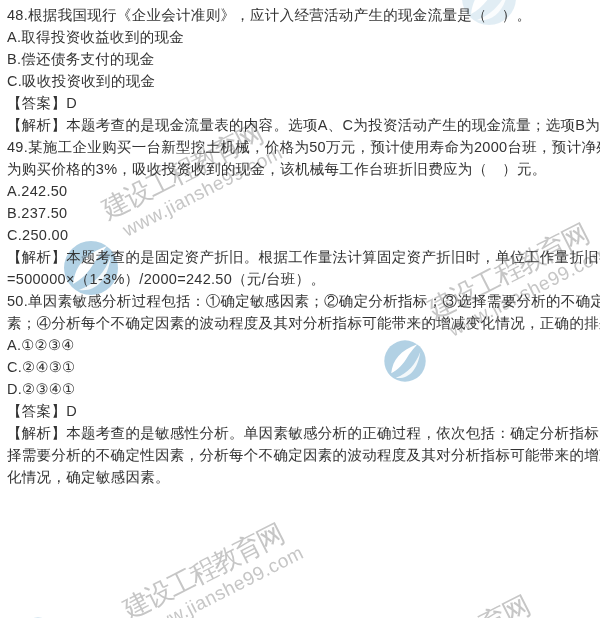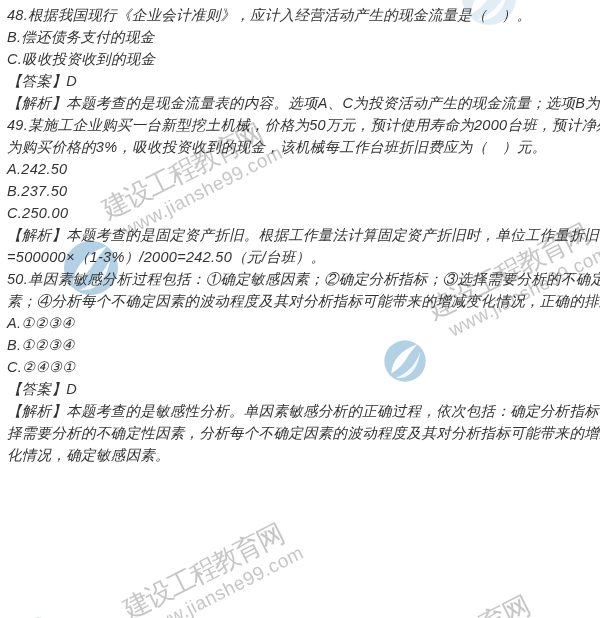--- a/index.html
+++ b/index.html
@@ -28,21 +28,21 @@
     position:relative;z-index:2;
     padding:4px 6px 0 7px;
   }
   .line{
     font-size:14.5px;
     line-height:22px;
     color:#333333;
     letter-spacing:0.3px;
     white-space:nowrap;
   }
-  section{margin:0;padding:0;font-style:italic;}
+  section{margin:0;padding:0;}
 </style>
 </head>
 <body>
 
 <div class="page">
 
   <div class="wm-layer">
 
     <svg class="wm-logo" style="left:459px;top:-32px;opacity:0.3;" width="60" height="60" viewBox="0 0 60 60">
       <circle cx="30" cy="30" r="27" fill="#9fc6de"></circle>
@@ -84,42 +84,43 @@
       <div class="wm-cn">建设工程教育网</div>
       <div class="wm-en">www.jianshe99.com</div>
     </div>
 
   </div>
 
   <div class="content">
 
     <section>
       <div class="line">48.根据我国现行《企业会计准则》，应计入经营活动产生的现金流量是（　）。</div>
+      <div class="line">A.取得投资收益收到的现金</div>
       <div class="line">B.偿还债务支付的现金</div>
       <div class="line">C.吸收投资收到的现金</div>
       <div class="line">【答案】D</div>
       <div class="line">【解析】本题考查的是现金流量表的内容。选项A、C为投资活动产生的现金流量；选项B为筹资</div>
     </section>
 
     <section>
       <div class="line">49.某施工企业购买一台新型挖土机械，价格为50万元，预计使用寿命为2000台班，预计净残值</div>
       <div class="line">为购买价格的3%，吸收投资收到的现金，该机械每工作台班折旧费应为（　）元。</div>
       <div class="line">A.242.50</div>
       <div class="line">B.237.50</div>
       <div class="line">C.250.00</div>
       <div class="line">【解析】本题考查的是固定资产折旧。根据工作量法计算固定资产折旧时，单位工作量折旧额</div>
       <div class="line">=500000×（1-3%）/2000=242.50（元/台班）。</div>
     </section>
 
     <section>
       <div class="line">50.单因素敏感分析过程包括：①确定敏感因素；②确定分析指标；③选择需要分析的不确定性因</div>
       <div class="line">素；④分析每个不确定因素的波动程度及其对分析指标可能带来的增减变化情况，正确的排列顺</div>
       <div class="line">A.①②③④</div>
-      <div class="line">B.①②③④</div>
       <div class="line">C.②④③①</div>
+      <div class="line">D.②③④①</div>
       <div class="line">【答案】D</div>
       <div class="line">【解析】本题考查的是敏感性分析。单因素敏感分析的正确过程，依次包括：确定分析指标，选</div>
       <div class="line">择需要分析的不确定性因素，分析每个不确定因素的波动程度及其对分析指标可能带来的增减变</div>
       <div class="line">化情况，确定敏感因素。</div>
     </section>
 
   </div>
 </div>
 
 </body></html>

